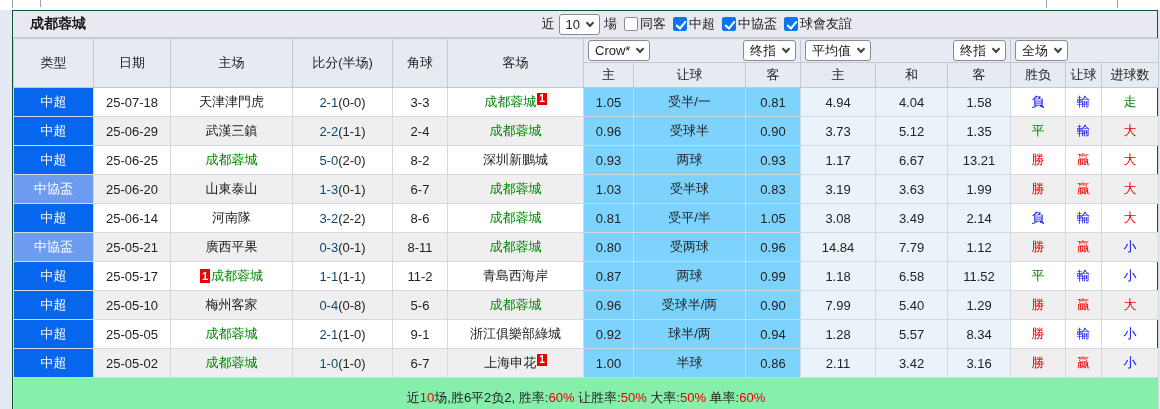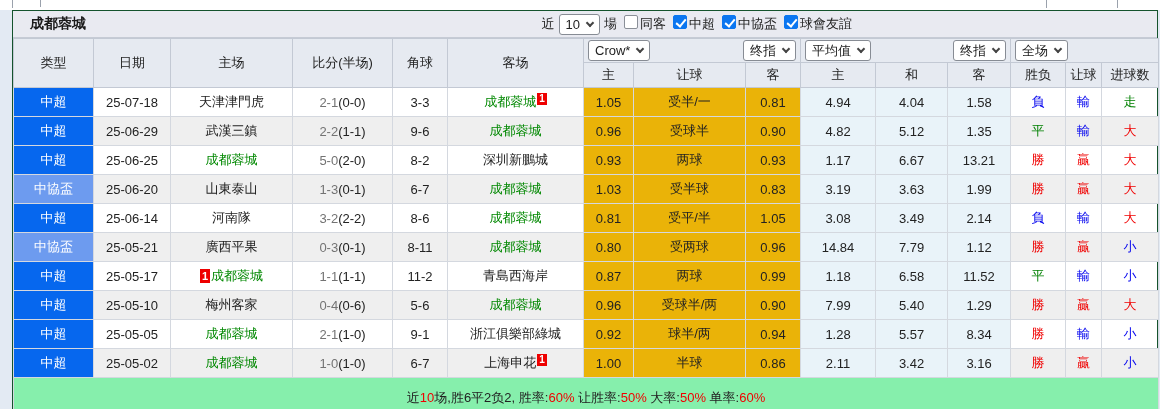--- a/index.html
+++ b/index.html
@@ -6,38 +6,38 @@
   html,body{width:1160px;height:409px;overflow:hidden}
   body{background:#E3EAF3;font-family:"Liberation Sans","DejaVu Sans",sans-serif;font-size:13px;color:#222}
   .topstrip{height:10px;background:#fff;position:relative}
   .frag{position:absolute;top:0;width:1px;background:#9AA1AC}
   .panel{margin-left:12px;width:1146px;background:#fff;border:1px solid #14532d}
   .titlebar{height:27px;background:#E9EAF1;border-bottom:1px solid #C6CBD5;display:flex;align-items:center;justify-content:space-between;padding-left:17px;white-space:nowrap}
   .team-title{font-weight:bold;font-size:14px;color:#1b1b1b}
   .controls{display:flex;align-items:center;margin-right:305px}
   .sel{display:inline-flex;align-items:center;background:#fff;border:1px solid #878C94;border-radius:3px;height:21px;padding:0 6px;margin:0 4px;cursor:default}
   .sel .chev{display:inline-block;width:6px;height:6px;border-right:2px solid #444;border-bottom:2px solid #444;transform:rotate(45deg);margin-left:7px;margin-top:-3px}
-  .filter{display:inline-flex;align-items:flex-start;margin-left:7px;cursor:default}
+  .filter{display:inline-flex;align-items:center;margin-left:7px;cursor:default}
   .cb{display:inline-block;width:14px;height:14px;border:1px solid #8A8F98;border-radius:2px;background:#fff;margin-right:2px;position:relative;flex:0 0 auto}
   .cb.on{background:#0B76F0;border-color:#0B76F0}
   .cb.on::after{content:"";position:absolute;left:4px;top:1px;width:4px;height:8px;border-right:2px solid #fff;border-bottom:2px solid #fff;transform:rotate(40deg)}
   table{border-collapse:collapse;table-layout:fixed;width:100%}
   th,td{border:1px solid #D4D8DF;text-align:center;padding:0;overflow:hidden;font-weight:normal}
   thead th{background:#E6EAF1;border-color:#C3C9D4;color:#222}
   thead tr.r1 th{height:24px}
   thead tr.r2 th{height:25px}
   tbody td{height:29px}
   .grpbox{display:flex;align-items:center;justify-content:space-between}
   td.type-league{background:#0667EE;color:#fff}
   td.type-cup{background:#6D9BEF;color:#fff}
   tr.stripe .stripable{background:#EFEFEF}
-  .cream{background:#eab308}
+  .cream{background:#7dd3fc}
   .lblue{background:#E9F3F9}
   .team-hl{color:#008800}
-  .score-full{color:#737373}
+  .score-full{color:#0c4a6e}
   .res-red{color:#F00000}.res-blue{color:#0000EE}.res-green{color:#008000}
   .badge{display:inline-block;background:#EE0000;color:#fff;font-size:11px;line-height:14px;padding:0 2px;font-weight:bold}
   .badge.sup{position:relative;top:-4px;font-size:10px;line-height:12px;margin-left:1px}
   .badge.pre{margin-right:1px}
   tfoot td{height:40px;background:#86efac;border-color:#D4D8DF}
   .f-red{color:#F00000}
 </style>
 </head>
 <body>
 
@@ -165,26 +165,26 @@
     <td class="lblue">1.58</td>
     <td class="stripable res-blue">負</td>
     <td class="stripable res-blue">輸</td>
     <td class="stripable res-green">走</td>
   </tr>
         <tr class="stripe">
     <td class="type-league">中超</td>
     <td class="stripable">25-06-29</td>
     <td class="stripable"><span>武漢三鎮</span></td>
     <td class="stripable"><span class="score-full">2-2</span><span>(1-1)</span></td>
-    <td class="stripable">9-6</td>
+    <td class="stripable">2-4</td>
     <td class="stripable"><span class="team-hl">成都蓉城</span></td>
     <td class="cream">0.96</td>
     <td class="cream">受球半</td>
     <td class="cream">0.90</td>
-    <td class="lblue">4.82</td>
+    <td class="lblue">3.73</td>
     <td class="lblue">5.12</td>
     <td class="lblue">1.35</td>
     <td class="stripable res-green">平</td>
     <td class="stripable res-blue">輸</td>
     <td class="stripable res-red">大</td>
   </tr>
         <tr>
     <td class="type-league">中超</td>
     <td class="stripable">25-06-25</td>
     <td class="stripable"><span class="team-hl">成都蓉城</span></td>
@@ -266,21 +266,21 @@
     <td class="lblue">6.58</td>
     <td class="lblue">11.52</td>
     <td class="stripable res-green">平</td>
     <td class="stripable res-blue">輸</td>
     <td class="stripable res-blue">小</td>
   </tr>
         <tr class="stripe">
     <td class="type-league">中超</td>
     <td class="stripable">25-05-10</td>
     <td class="stripable"><span>梅州客家</span></td>
-    <td class="stripable"><span class="score-full">0-4</span><span>(0-6)</span></td>
+    <td class="stripable"><span class="score-full">0-4</span><span>(0-8)</span></td>
     <td class="stripable">5-6</td>
     <td class="stripable"><span class="team-hl">成都蓉城</span></td>
     <td class="cream">0.96</td>
     <td class="cream">受球半/两</td>
     <td class="cream">0.90</td>
     <td class="lblue">7.99</td>
     <td class="lblue">5.40</td>
     <td class="lblue">1.29</td>
     <td class="stripable res-red">勝</td>
     <td class="stripable res-red">贏</td>

